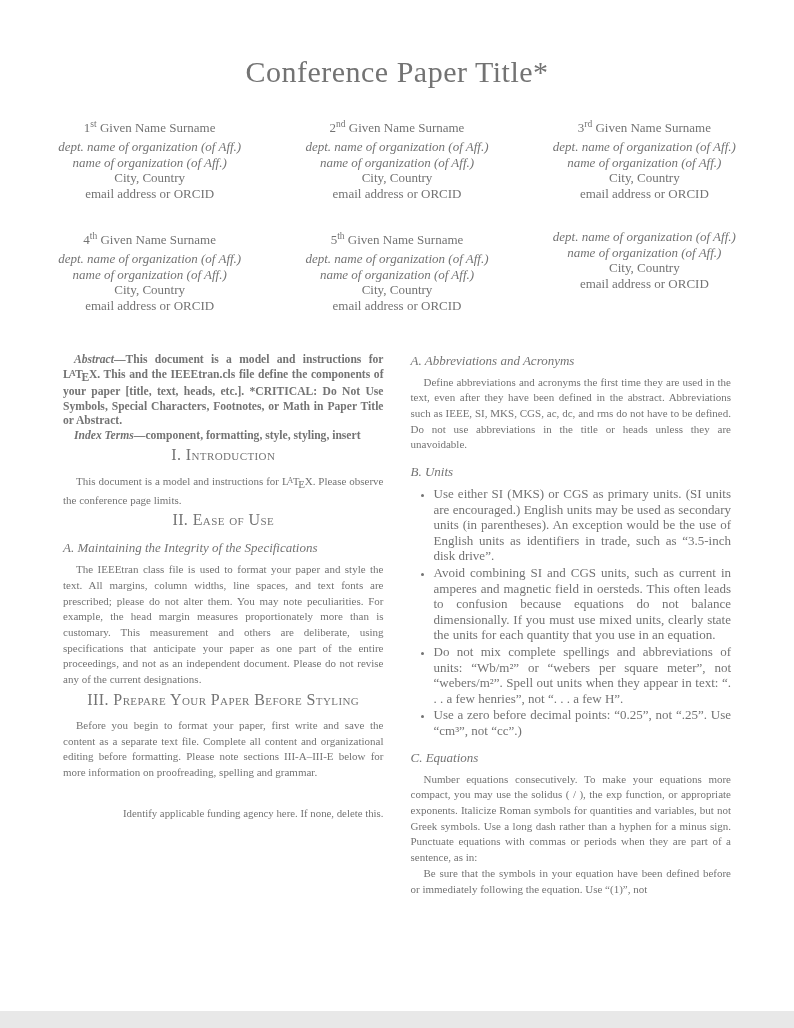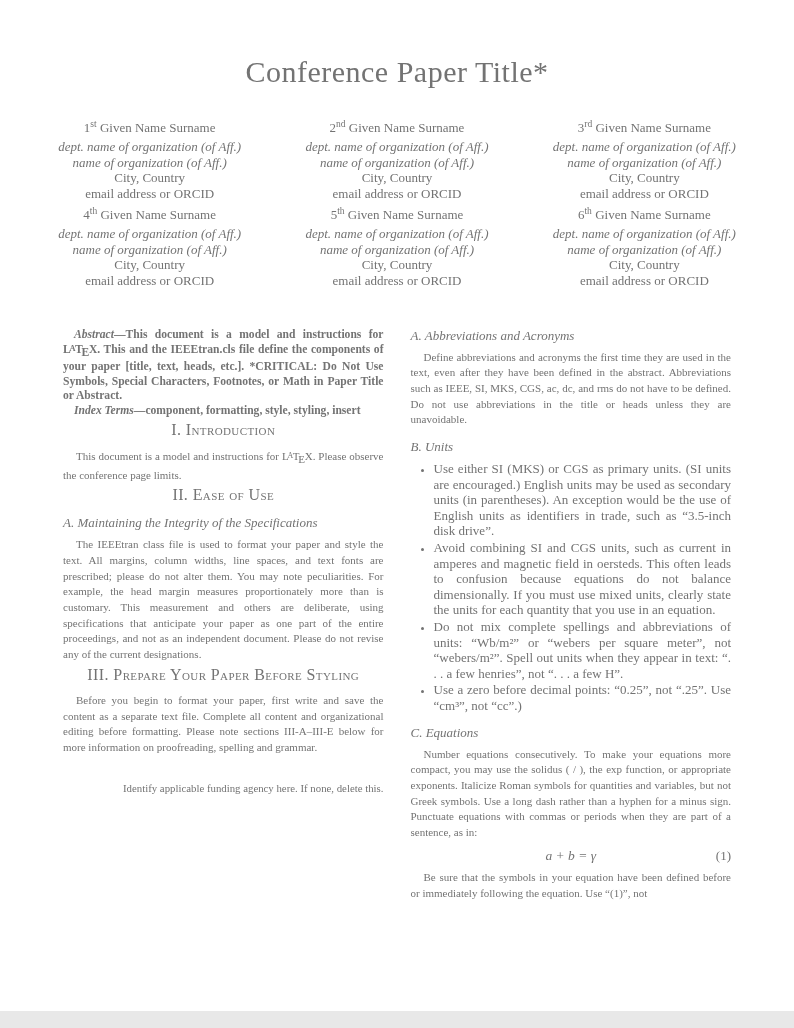--- a/index.html
+++ b/index.html
@@ -6,21 +6,21 @@
   .page {
     width:794px; height:1011px; margin:0 auto; background:#ffffff;
     font-family:"Liberation Serif", serif; color:#737373;
     box-sizing:border-box; padding-top:54px; overflow:hidden; position:relative;
   }
   
   .title { font-size:30px; font-weight:normal; text-align:center; margin:0; line-height:36px; letter-spacing:0.5px; }
   .title-note { text-align:center; font-size:10.5px; margin-top:12px; }
   .title-note sup { font-size:8px; }
   
-  .authors { display:grid; grid-template-columns:repeat(3,1fr); row-gap:3px; margin-top:27px; padding:0 26px; }
+  .authors { display:grid; grid-template-columns:repeat(3,1fr); row-gap:28px; margin-top:27px; padding:0 26px; }
   .author { text-align:center; }
   .author-name { font-size:14.5px; margin-bottom:3px; }
   .author-name sup { font-size:9.5px; }
   .author div { line-height:15.6px; font-size:13px; }
   .em { font-style:italic; }
   
   .body-cols { display:flex; gap:27px; padding:0 63px; margin-top:39px; }
   .col { width:323px; }
   p { margin:0; font-size:11px; line-height:15.7px; text-align:justify; text-indent:13px; }
   .abstract, .index-terms { font-weight:bold; font-size:11.6px; line-height:14.4px; text-indent:11px; }
@@ -78,21 +78,20 @@
       <div>email address or ORCID</div>
     </div>
     <div class="author">
       <div class="author-name"><span>5</span><sup>th</sup><span> Given Name Surname</span></div>
       <div class="em">dept. name of organization (of Aff.)</div>
       <div class="em">name of organization (of Aff.)</div>
       <div>City, Country</div>
       <div>email address or ORCID</div>
     </div>
     <div class="author">
-      <div class="author-name"><span>6</span><sup>th</sup><span> Given Name Surname</span></div>
       <div class="em">dept. name of organization (of Aff.)</div>
       <div class="em">name of organization (of Aff.)</div>
       <div>City, Country</div>
       <div>email address or ORCID</div>
     </div>
   </div>
 
   <div class="body-cols">
 
     <div class="col">
@@ -120,22 +119,18 @@
       <ul class="units">
         <li>Use either SI (MKS) or CGS as primary units. (SI units are encouraged.) English units may be used as secondary units (in parentheses). An exception would be the use of English units as identifiers in trade, such as “3.5-inch disk drive”.</li>
         <li>Avoid combining SI and CGS units, such as current in amperes and magnetic field in oersteds. This often leads to confusion because equations do not balance dimensionally. If you must use mixed units, clearly state the units for each quantity that you use in an equation.</li>
         <li>Do not mix complete spellings and abbreviations of units: “Wb/m²” or “webers per square meter”, not “webers/m²”. Spell out units when they appear in text: “. . . a few henries”, not “. . . a few H”.</li>
         <li>Use a zero before decimal points: “0.25”, not “.25”. Use “cm³”, not “cc”.)</li>
       </ul>
 
       <h3>C. Equations</h3>
       <p>Number equations consecutively. To make your equations more compact, you may use the solidus ( / ), the exp function, or appropriate exponents. Italicize Roman symbols for quantities and variables, but not Greek symbols. Use a long dash rather than a hyphen for a minus sign. Punctuate equations with commas or periods when they are part of a sentence, as in:</p>
 
-      <div class="equation">
-        <span class="eq-body">a + b = γ</span>
-        <span class="eq-num">(1)</span>
-      </div>
 
       <p>Be sure that the symbols in your equation have been defined before or immediately following the equation. Use “(1)”, not</p>
     </div>
 
   </div>
 </div>
 
 </body></html>

